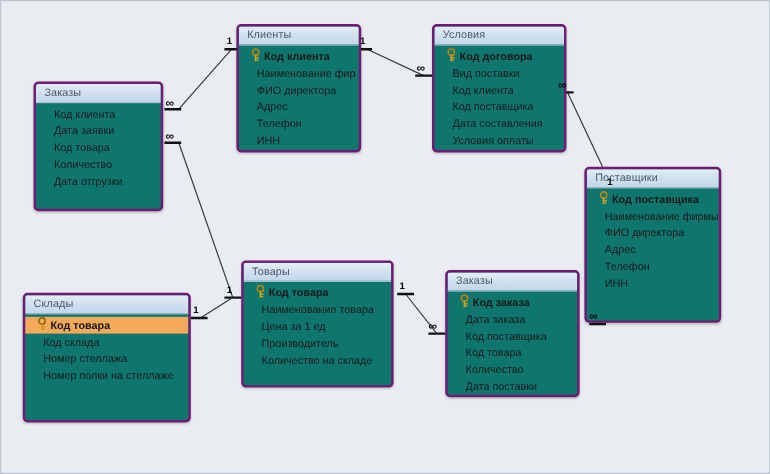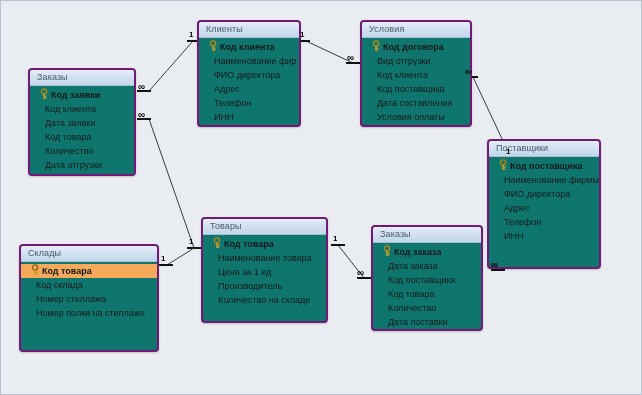--- a/index.html
+++ b/index.html
@@ -129,30 +129,20 @@
     <line x1="330" y1="244" x2="344" y2="244" stroke="#111111" stroke-width="2"></line>
     <line x1="356" y1="277" x2="370" y2="277" stroke="#111111" stroke-width="2"></line>
 
     <line x1="510" y1="157" x2="497" y2="269" stroke="#3a3a3a" stroke-width="1"></line>
     <line x1="490" y1="269" x2="504" y2="269" stroke="#111111" stroke-width="2"></line>
   </svg>
 
   <div class="table-box" id="tbl-zayavki" style="left:27px; top:67px; width:108px; height:108px;">
     <div class="table-title">Заказы</div>
     <div class="fields">
-      <div class="field pk">
-        <span class="keyicon">
-          <svg width="9" height="12" viewBox="0 0 9 12">
-              <circle cx="4" cy="3.5" r="2.6" fill="none" stroke="#b8860b" stroke-width="1.3"></circle>
-              <rect x="3.3" y="5.6" width="1.4" height="5.4" fill="#d9a520"></rect>
-              <rect x="4.7" y="7.6" width="2" height="1.2" fill="#d9a520"></rect>
-              <rect x="4.7" y="9.6" width="1.6" height="1.2" fill="#d9a520"></rect>
-            </svg>
-        </span><span class="field-label">Код заявки</span>
-      </div>
       <div class="field nonpk"><span class="field-label">Код клиента</span></div>
       <div class="field nonpk"><span class="field-label">Дата заявки</span></div>
       <div class="field nonpk"><span class="field-label">Код товара</span></div>
       <div class="field nonpk"><span class="field-label">Количество</span></div>
       <div class="field nonpk"><span class="field-label">Дата отгрузки</span></div>
     </div>
   </div>
 
   <div class="table-box" id="tbl-klienty" style="left:196px; top:19px; width:104px; height:107px;">
     <div class="table-title">Клиенты</div>
@@ -181,21 +171,21 @@
       <div class="field pk">
         <span class="keyicon">
           <svg width="9" height="12" viewBox="0 0 9 12">
               <circle cx="4" cy="3.5" r="2.6" fill="none" stroke="#b8860b" stroke-width="1.3"></circle>
               <rect x="3.3" y="5.6" width="1.4" height="5.4" fill="#d9a520"></rect>
               <rect x="4.7" y="7.6" width="2" height="1.2" fill="#d9a520"></rect>
               <rect x="4.7" y="9.6" width="1.6" height="1.2" fill="#d9a520"></rect>
             </svg>
         </span><span class="field-label">Код договора</span>
       </div>
-      <div class="field nonpk"><span class="field-label">Вид отгрузки</span></div>
+      <div class="field nonpk"><span class="field-label">Вид поставки</span></div>
       <div class="field nonpk"><span class="field-label">Код клиента</span></div>
       <div class="field nonpk"><span class="field-label">Код поставщика</span></div>
       <div class="field nonpk"><span class="field-label">Дата составления</span></div>
       <div class="field nonpk"><span class="field-label">Условия оплаты</span></div>
     </div>
   </div>
 
   <div class="table-box" id="tbl-postavshchiki" style="left:486px; top:138px; width:114px; height:130px;">
     <div class="table-title">Поставщики</div>
     <div class="fields">

